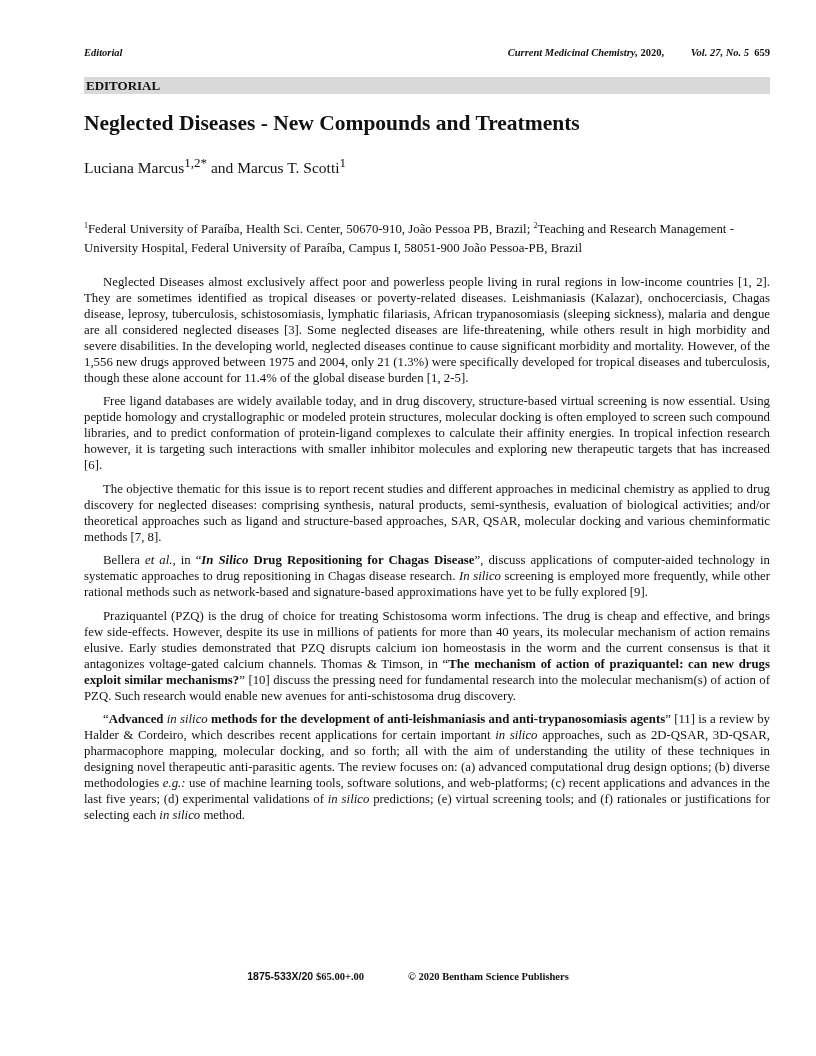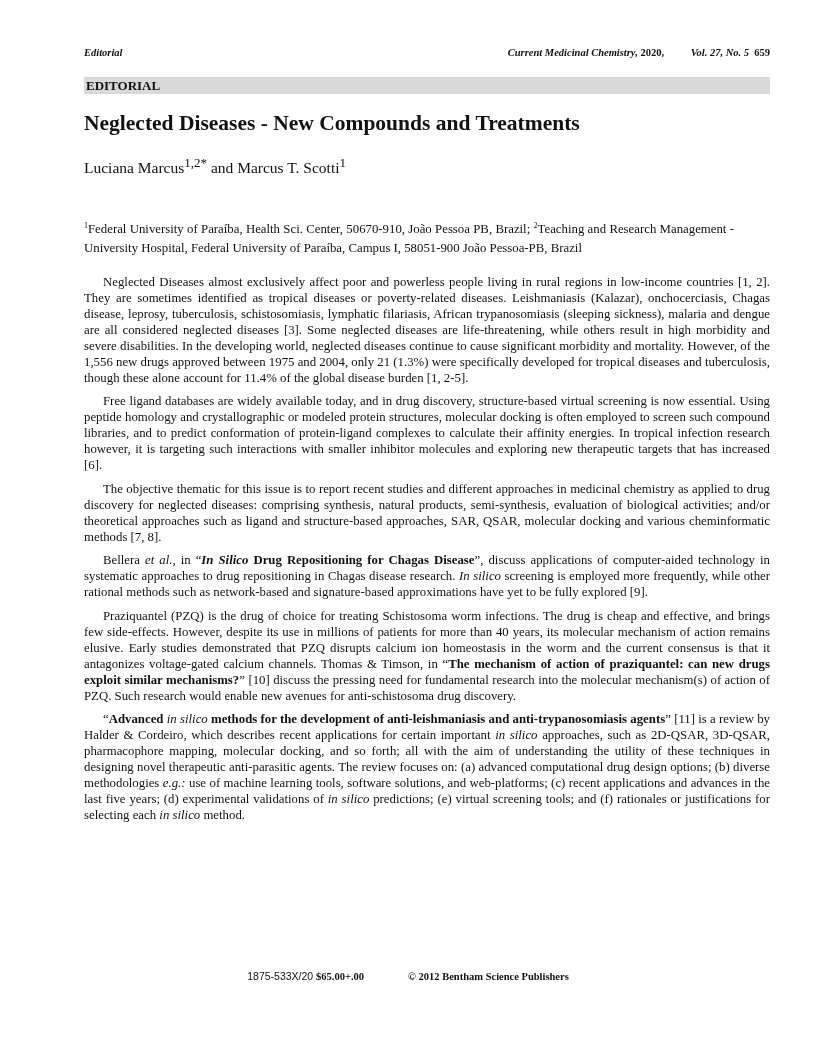--- a/index.html
+++ b/index.html
@@ -20,21 +20,21 @@
   .affil { position: absolute; top: 220px; left: 84px; width: 650px; font-size: 12.8px;
            line-height: 19px; text-align: justify; text-align-last: left; }
   .affil sup { font-size: 8px; vertical-align: 5px; line-height: 0; }
   .body-text { position: absolute; top: 274px; left: 84px; width: 686px; font-size: 12.8px;
                line-height: 16px; }
   .body-text p { margin: 0 0 7.4px 0; text-indent: 19px; text-align: justify; }
   .body-text b { font-weight: bold; }
   .body-text i { }
   .footer { position: absolute; top: 970px; left: 0; width: 816px; text-align: center;
             font-size: 10.5px; font-weight: bold; }
-  .footer .issn { font-family: "Liberation Sans", sans-serif; font-weight: normal; }
+  .footer .issn { font-family: "Liberation Sans", sans-serif; font-weight: bold; }
   .footer .issn b { font-family: "Liberation Serif", serif; }
   .footer .gap { display: inline-block; width: 44px; }
 </style>
 </head>
 <body>
 
 <div class="running-head">
   <span class="left">Editorial</span>
   <span class="right">
     <span class="it">Current Medicinal Chemistry,</span>
@@ -59,14 +59,14 @@
 <div class="body-text">
   <p>Neglected Diseases almost exclusively affect poor and powerless people living in rural regions in low-income countries [1, 2]. They are sometimes identified as tropical diseases or poverty-related diseases. Leishmaniasis (Kalazar), onchocerciasis, Chagas disease, leprosy, tuberculosis, schistosomiasis, lymphatic filariasis, African trypanosomiasis (sleeping sickness), malaria and dengue are all considered neglected diseases [3]. Some neglected diseases are life-threatening, while others result in high morbidity and severe disabilities. In the developing world, neglected diseases continue to cause significant morbidity and mortality. However, of the 1,556 new drugs approved between 1975 and 2004, only 21 (1.3%) were specifically developed for tropical diseases and tuberculosis, though these alone account for 11.4% of the global disease burden [1, 2-5].</p>
   <p>Free ligand databases are widely available today, and in drug discovery, structure-based virtual screening is now essential. Using peptide homology and crystallographic or modeled protein structures, molecular docking is often employed to screen such compound libraries, and to predict conformation of protein-ligand complexes to calculate their affinity energies. In tropical infection research however, it is targeting such interactions with smaller inhibitor molecules and exploring new therapeutic targets that has increased [6].</p>
   <p>The objective thematic for this issue is to report recent studies and different approaches in medicinal chemistry as applied to drug discovery for neglected diseases: comprising synthesis, natural products, semi-synthesis, evaluation of biological activities; and/or theoretical approaches such as ligand and structure-based approaches, SAR, QSAR, molecular docking and various cheminformatic methods [7, 8].</p>
   <p>Bellera <i>et al.,</i> in “<b><i>In Silico</i></b><b> Drug Repositioning for Chagas Disease</b>”, discuss applications of computer-aided technology in systematic approaches to drug repositioning in Chagas disease research. <i>In silico</i> screening is employed more frequently, while other rational methods such as network-based and signature-based approximations have yet to be fully explored [9].</p>
   <p>Praziquantel (PZQ) is the drug of choice for treating Schistosoma worm infections. The drug is cheap and effective, and brings few side-effects. However, despite its use in millions of patients for more than 40 years, its molecular mechanism of action remains elusive. Early studies demonstrated that PZQ disrupts calcium ion homeostasis in the worm and the current consensus is that it antagonizes voltage-gated calcium channels. Thomas &amp; Timson, in “<b>The mechanism of action of praziquantel: can new drugs exploit similar mechanisms?</b>” [10] discuss the pressing need for fundamental research into the molecular mechanism(s) of action of PZQ. Such research would enable new avenues for anti-schistosoma drug discovery.</p>
   <p>“<b>Advanced </b><i>in silico</i><b> methods for the development of anti-leishmaniasis and anti-trypanosomiasis agents</b>” [11] is a review by Halder &amp; Cordeiro, which describes recent applications for certain important <i>in silico</i> approaches, such as 2D-QSAR, 3D-QSAR, pharmacophore mapping, molecular docking, and so forth; all with the aim of understanding the utility of these techniques in designing novel therapeutic anti-parasitic agents. The review focuses on: (a) advanced computational drug design options; (b) diverse methodologies <i>e.g.:</i> use of machine learning tools, software solutions, and web-platforms; (c) recent applications and advances in the last five years; (d) experimental validations of <i>in silico</i> predictions; (e) virtual screening tools; and (f) rationales or justifications for selecting each <i>in silico</i> method.</p>
 </div>
 
 <div class="footer">
-  <span class="issn"><span>1875-533X/20</span> <b>$65.00+.00</b></span><span class="gap"></span><span>© 2012 Bentham Science Publishers</span>
+  <span class="issn"><span>1875-533X/20</span> <b>$65.00+.00</b></span><span class="gap"></span><span>© 2020 Bentham Science Publishers</span>
 </div>
 
 </body></html>

